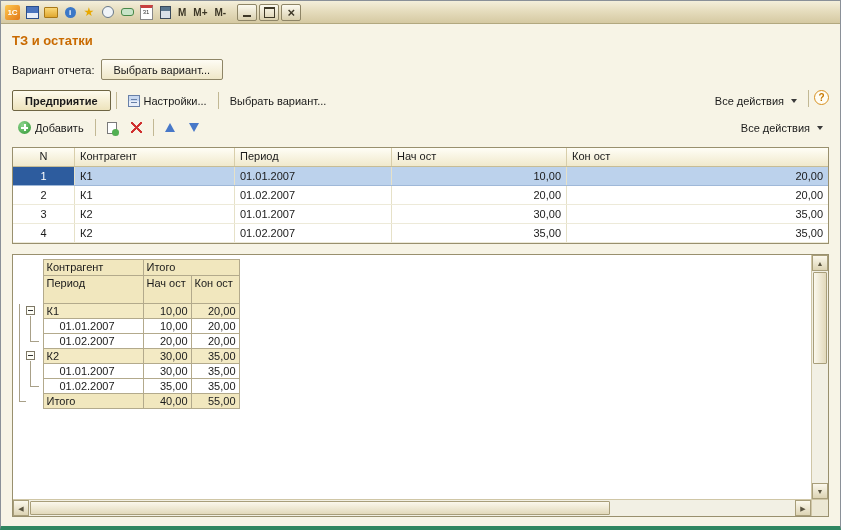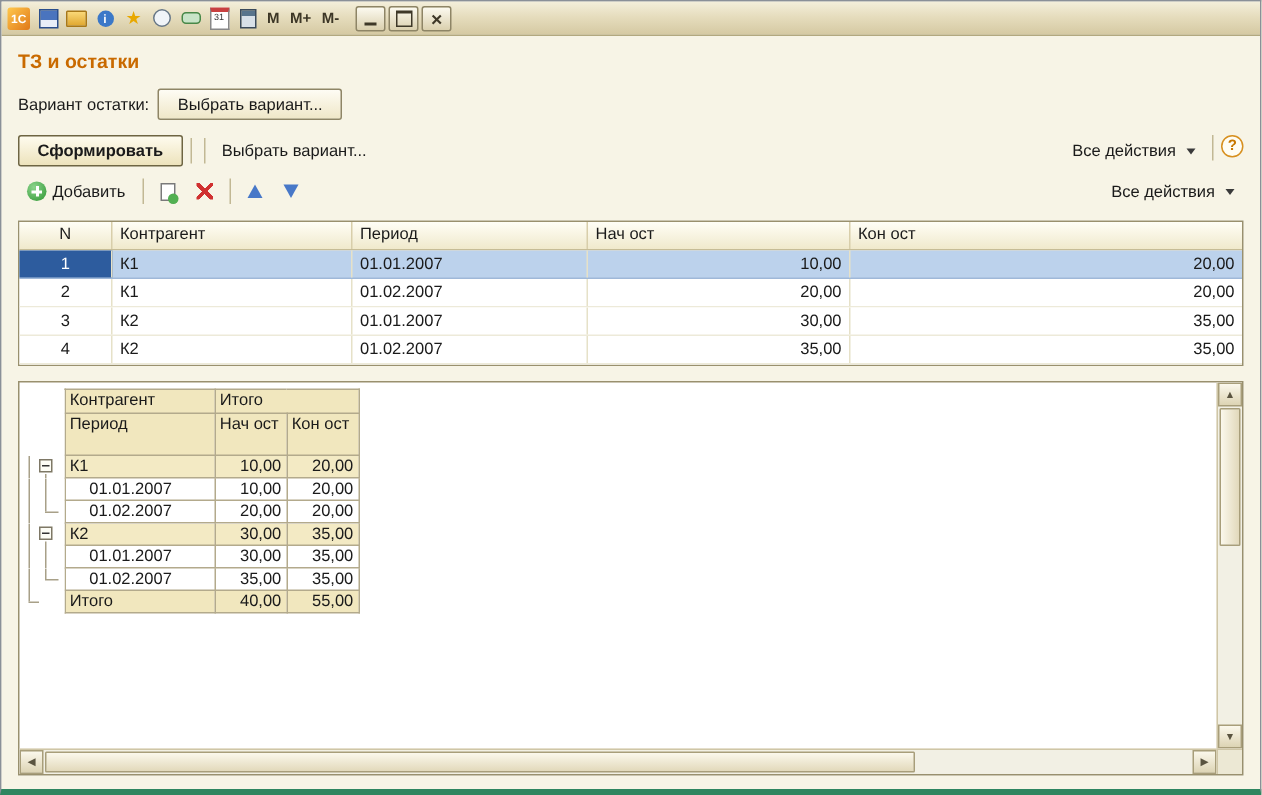--- a/index.html
+++ b/index.html
@@ -150,27 +150,31 @@
       <span class="win-btn max"></span>
       <span class="win-btn close"></span>
     </div>
   </div>
 
   <div class="content">
 
     <div class="page-title">ТЗ и остатки</div>
 
     <div class="variant-row">
-      <span class="lbl">Вариант остатки:</span>
+      <span class="lbl">Вариант отчета:</span>
       <button class="btn">Выбрать вариант...</button>
     </div>
 
     <div class="toolbar">
-      <button class="btn primary">Сформировать</button>
+      <button class="btn primary">Предприятие</button>
       <span class="sep"></span>
+      <button class="flat">
+        <span class="ic settings-icon"></span>
+        <span>Настройки...</span>
+      </button>
       <span class="sep"></span>
       <button class="flat">
         <span>Выбрать вариант...</span>
       </button>
       <div class="right">
         <button class="flat">
           <span>Все действия</span>
           <span class="dd-arrow"></span>
         </button>
         <span class="sep"></span>

